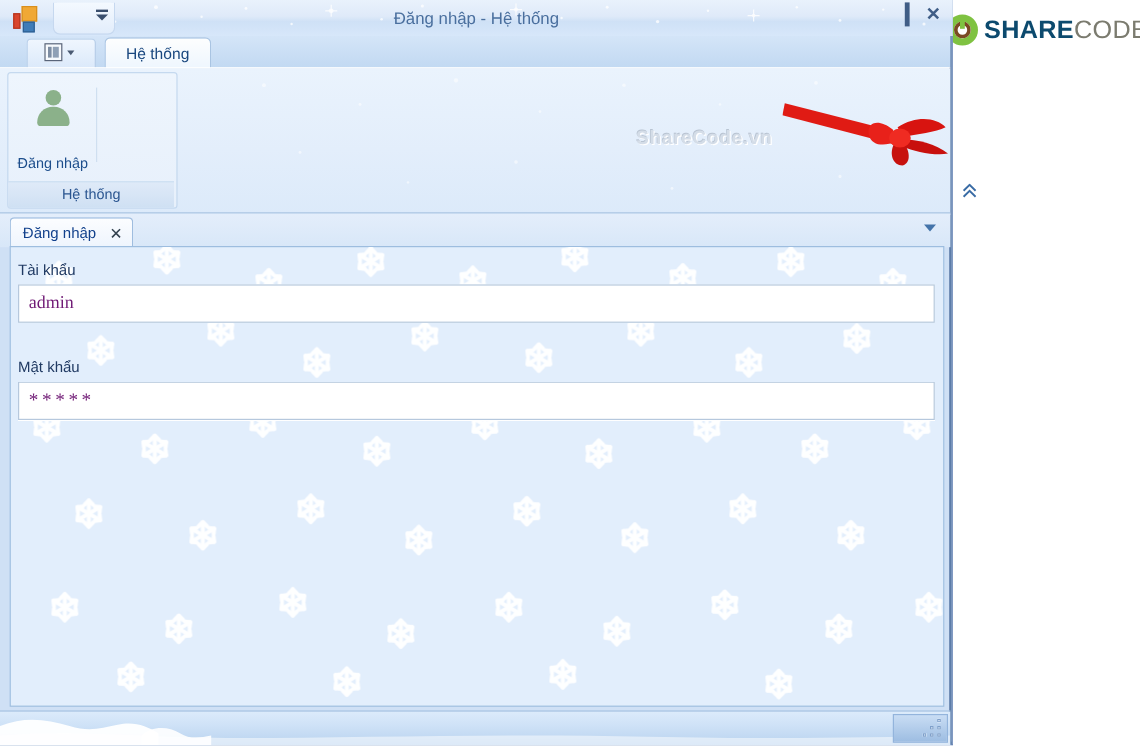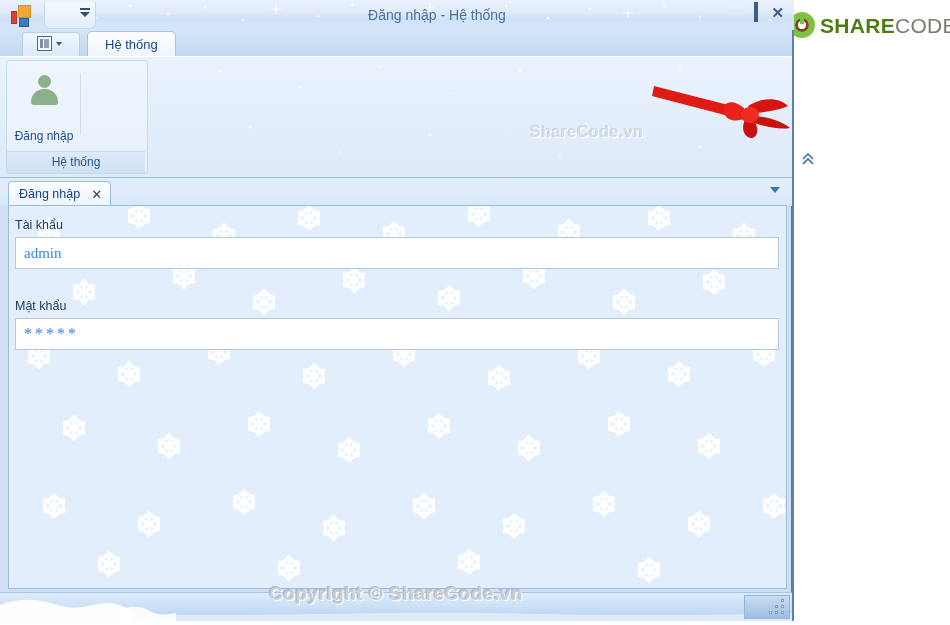--- a/index.html
+++ b/index.html
@@ -10,21 +10,21 @@
   }
   #root{position:relative;width:950px;height:625px;}
 
   
   .sc-logo{position:absolute;left:789px;top:12px;display:flex;align-items:center;gap:5px;}
   .sc-mark{width:26px;height:26px;border-radius:50%;background:#7fc241;position:relative;display:block;}
   .sc-mark::after{content:"";position:absolute;left:6px;top:6px;width:14px;height:14px;border-radius:50%;
     background:#ffffff;box-shadow:inset 0 0 0 3px #7a4a23;}
   .sc-mark::before{content:"";position:absolute;left:11px;top:3px;width:4px;height:9px;background:#7fc241;z-index:2;}
   .sc-text{font-size:21px;font-weight:bold;letter-spacing:.3px;line-height:1;}
-  .sc-green{color:#4d7c0f;}
+  .sc-green{color:#0c4a6e;}
   .sc-gray{color:#7b7b6f;font-weight:normal;}
 
   
   .window{position:absolute;left:0;top:0;width:794px;height:621px;
     border:1px solid #6b88b5;border-top:none;border-left:none;
     background:#cfe0f5;box-sizing:border-box;
   }
   .win-outline{position:absolute;left:0;top:0;width:793px;height:620px;
     border-right:2px solid #5c7ca8;border-bottom:2px solid #5c7ca8;box-sizing:border-box;pointer-events:none;}
 
@@ -38,21 +38,21 @@
   .ai-orange{position:absolute;left:8px;top:0;width:13px;height:13px;background:#f0a835;border:1px solid #d98f1d;box-sizing:border-box;}
   .ai-red{position:absolute;left:1px;top:6px;width:6px;height:13px;background:#d9452c;border:1px solid #b5351f;box-sizing:border-box;}
   .ai-blue{position:absolute;left:9px;top:13px;width:10px;height:9px;background:#3f7cb8;border:1px solid #2f5f92;box-sizing:border-box;}
   .qat{position:absolute;left:44px;top:2px;width:50px;height:26px;
     background:linear-gradient(180deg,#f4f9ff,#e2edfb);
     border:1px solid #c6d8ef;border-top:none;border-radius:0 0 6px 6px;}
   .qat-arrow{position:absolute;left:80px;top:12px;width:0;height:0;
     border-left:5px solid transparent;border-right:5px solid transparent;border-top:5px solid #3a4f6e;}
   .qat-arrow::before{content:"";position:absolute;left:-5px;top:-9px;width:10px;height:2px;background:#3a4f6e;}
   .win-title{position:absolute;left:0;top:0;width:794px;height:30px;line-height:30px;text-align:center;
-    color:#4a6f9e;font-size:14px;padding-left:40px;}
+    color:#4a6f9e;font-size:14px;}
   .wbtns{position:absolute;right:10px;top:6px;display:flex;gap:13px;align-items:center;}
   .wbtn{color:#3f5d86;font-size:13px;line-height:1;cursor:default;}
   .wb-min{width:11px;height:2px;background:#3f5d86;margin-top:7px;}
   .wb-max{width:11px;height:9px;border:2px solid #3f5d86;border-top-width:3px;box-sizing:border-box;}
   .wb-close{font-size:15px;font-weight:bold;color:#3f5d86;line-height:11px;}
 
   
   .ribbon{position:absolute;left:0;top:30px;width:792px;height:148px;padding-left:36px;}
   .rb-tabstrip{position:absolute;left:0;top:0;width:792px;height:26px;
     background:linear-gradient(180deg,#d4e5f8,#c2d9f2);}
@@ -90,21 +90,21 @@
   .ico-user .body{position:absolute;left:1px;top:14px;width:27px;height:16px;border-radius:13px 13px 3px 3px;background:#8bb18a;}
 
   .ico-db{position:absolute;left:16px;top:6px;width:30px;height:32px;}
   .ico-db .disc{position:absolute;left:2px;width:24px;height:9px;border-radius:50%;
     background:linear-gradient(180deg,#f4d88c,#d8a842);border:1px solid #b0842c;box-sizing:border-box;}
   .ico-db .d1{top:0;}.ico-db .d2{top:7px;}.ico-db .d3{top:14px;}
   .ico-db .plus-v{position:absolute;left:21px;top:17px;width:5px;height:14px;background:#7dc242;border:1px solid #55901f;box-sizing:border-box;}
   .ico-db .plus-h{position:absolute;left:16px;top:22px;width:15px;height:5px;background:#7dc242;border:1px solid #55901f;box-sizing:border-box;}
 
   .rb-watermark{position:absolute;left:530px;top:50px;font-size:16px;font-weight:bold;color:#d4dde8;
-    text-shadow:1px 1px 0 #ffffff, -0.5px -0.5px 0 #b9c4d2;letter-spacing:.5px;margin-top:16px;}
+    text-shadow:1px 1px 0 #ffffff, -0.5px -0.5px 0 #b9c4d2;letter-spacing:.5px;}
   .rb-bow{position:absolute;right:0;top:23px;width:140px;height:62px;}
   .rb-collapse{position:absolute;right:12px;top:123px;width:16px;height:16px;color:#3a6ca5;font-size:12px;
     text-align:center;line-height:16px;}
 
   
   .doctabs{position:absolute;left:0;top:178px;width:792px;height:28px;
     background:linear-gradient(180deg,#e4eefb,#d8e7f8);}
   .doctab{position:absolute;left:8px;top:3px;height:25px;padding:0 8px 0 10px;line-height:25px;
     background:linear-gradient(180deg,#fcfdff,#edf4fd);
     border:1px solid #9fbddf;border-bottom:none;border-radius:4px 4px 0 0;
@@ -114,21 +114,21 @@
     border-left:5px solid transparent;border-right:5px solid transparent;border-top:6px solid #4474aa;}
 
   
   .client{position:absolute;left:8px;top:205px;width:779px;height:384px;
     background:#e2eefc;border:1px solid #9dbddf;box-sizing:border-box;overflow:hidden;}
   .snowbg{position:absolute;inset:0;}
 
   .fld-label{position:absolute;color:#203a63;font-size:12.5px;}
   .fld-input{position:absolute;height:32px;background:#ffffff;border:1px solid #b6c8dd;
     box-sizing:border-box;display:flex;align-items:center;padding:0 8px;}
-  .fld-input span{font-family:"Liberation Serif",serif;font-size:15px;color:#3b82f6;}
+  .fld-input span{font-family:"Liberation Serif",serif;font-size:15px;color:#701a75;}
   .fld-input span.pw{letter-spacing:3px;font-size:16px;}
 
   .chk-row{position:absolute;left:14px;top:381px;display:flex;align-items:center;gap:8px;}
   .chk-label{font-family:"Liberation Serif",serif;font-size:17px;color:#0b0b0b;}
 
   
   .statusbar{position:absolute;left:0;top:592px;width:792px;height:28px;
     background:linear-gradient(180deg,#dcebfb 0%,#cfe2f7 40%,#b9d3ef 100%);
     border-top:1px solid #a7c4e3;overflow:hidden;}
   .sb-grip{position:absolute;right:2px;top:2px;width:46px;height:24px;
@@ -371,15 +371,14 @@
       <div class="sb-grip">
         <b style="right:5px;bottom:4px;"></b>
           <b style="right:11px;bottom:4px;"></b>
           <b style="right:17px;bottom:4px;"></b>
         <b style="right:5px;bottom:10px;"></b>
           <b style="right:11px;bottom:10px;"></b>
         <b style="right:5px;bottom:16px;"></b>
       </div>
     </div>
 
-    <div class="copyright">Copyright © ShareCode.vn</div>
   </div>
 </div>
 
 </body></html>

